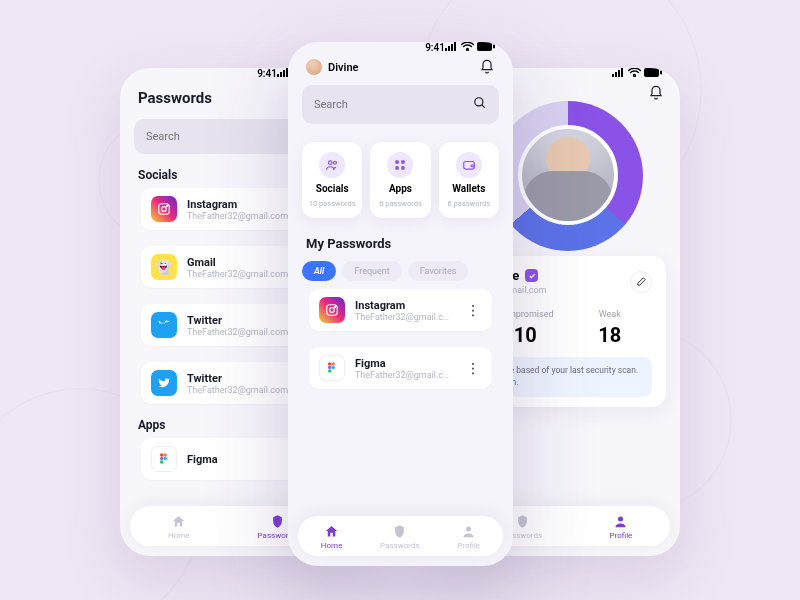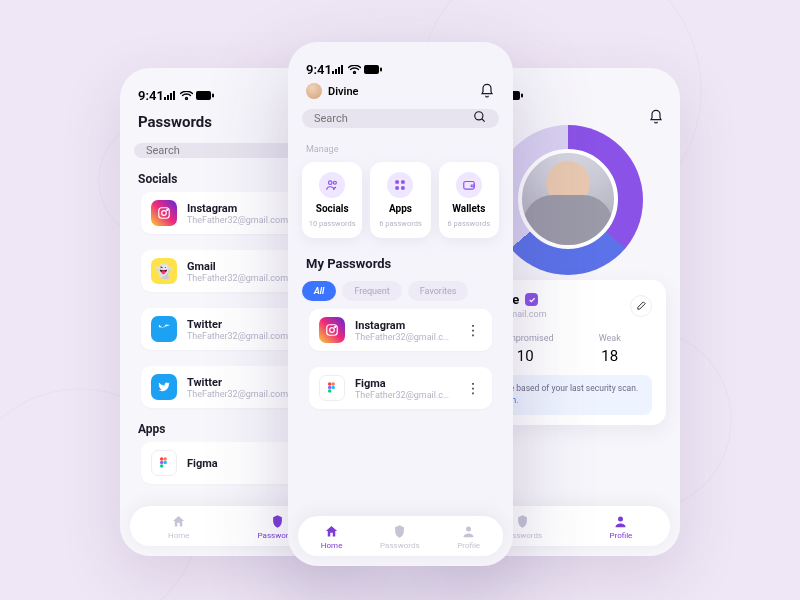--- a/index.html
+++ b/index.html
@@ -31,28 +31,28 @@
     overflow: hidden;
     display: flex;
     flex-direction: column;
   }
   .phone.left  { left: 120px; top: 68px; z-index: 1; background:#f7f6fb; }
   .phone.center{ left: 288px; top: 42px; z-index: 3; height: 524px; background: #f6f4fb;
                  box-shadow: 0 30px 80px rgba(80,60,120,.25); transform: scale(1);}
   .phone.right { left: 455px; top: 68px; z-index: 2; background:#f7f6fb;}
 
   
-  .status { display:flex; align-items:center; justify-content:flex-start; padding: 20px 18px 4px; font-size:13px; font-weight:600;}
+  .status { display:flex; align-items:center; justify-content:flex-end; padding: 0 18px 4px; font-size:10px; font-weight:600;}
   .status-icons { display:flex; gap:3px; align-items:center;}
 
   
   .h-title { font-size: 15px; font-weight: 700; padding: 6px 18px 8px; color:#1a1a2a;}
   .search {
     margin: 4px 14px 10px;
-    background:#e7e4ef; border-radius:10px; padding:1px 12px;
+    background:#e7e4ef; border-radius:10px; padding:11px 12px;
     display:flex; align-items:center; gap:8px; font-size:11px; color:#8d8da2;
     border:none;
   }
   .search input { border:none; background:transparent; outline:none; font-size:11px; flex:1; color:#1a1a2a;}
   .search-right { justify-content:space-between;}
   .section-label { font-size:12px; font-weight:700; padding: 4px 18px 6px; color:#1a1a2a;}
   .list { display:flex; flex-direction:column; gap:16px; padding: 0 21px;}
   .row {
     background:#fff; border-radius:10px; padding:8px 10px;
     display:flex; align-items:center; gap:10px;
@@ -131,21 +131,21 @@
     position: relative; z-index: 2;
   }
   .pf-row1{ display:flex; align-items:center; justify-content:space-between;}
   .pf-name{ display:flex; align-items:center; gap:6px; font-size:13px; font-weight:700;}
   .verif { width:13px;height:13px;border-radius:4px;background:#8a52e6;display:flex;align-items:center;justify-content:center;}
   .pf-mail{ font-size:9px; color:#b4b4c6; margin-top:2px;}
   .edit{ width:22px;height:22px;border-radius:50%;border:1px solid #eee;display:flex;align-items:center;justify-content:center;}
   .stats{ display:flex; margin-top:14px;}
   .stat{ flex:1; text-align:center;}
   .stat .lbl{ font-size:9px; color:#9f9fb2;}
-  .stat .val{ font-size:15px; font-weight:400; margin-top:4px;}
+  .stat .val{ font-size:20px; font-weight:700; margin-top:4px;}
   .note{
     margin:10px 0 0; background:#eef4ff; border-radius:8px; padding:8px 10px;
     font-size:8.5px; color:#6b6b84; line-height:1.4;
   }
   .note a{ color:#3a74ff; text-decoration:none;}
 
   .scroll { flex:1; overflow:hidden; display:flex; flex-direction:column;}
 </style>
 </head>
 <body>
@@ -283,21 +283,20 @@
         </svg></span>
   </div>
   <div class="search search-right">
     <input placeholder="Search" style="">
     <span><svg width="14" height="14" viewBox="0 0 24 24" fill="none" stroke="#1a1a2a" stroke-width="2">
           <circle cx="10" cy="10" r="7"></circle>
           <path d="M20 20l-5-5"></path>
         </svg></span>
   </div>
 
-  <div class="manage-lbl">Manage</div>
   <div class="cards">
     <div class="card">
       <div class="ic">
           <svg width="14" height="14" viewBox="0 0 24 24" fill="none" stroke="#8a52e6" stroke-width="2">
             <circle cx="9" cy="8" r="3"></circle>
             <path d="M3 20c0-3 3-5 6-5s6 2 6 5"></path>
             <circle cx="17" cy="8" r="2.5"></circle>
             <path d="M15 20c0-2.5 2-4 4-4"></path>
           </svg>
         </div>

